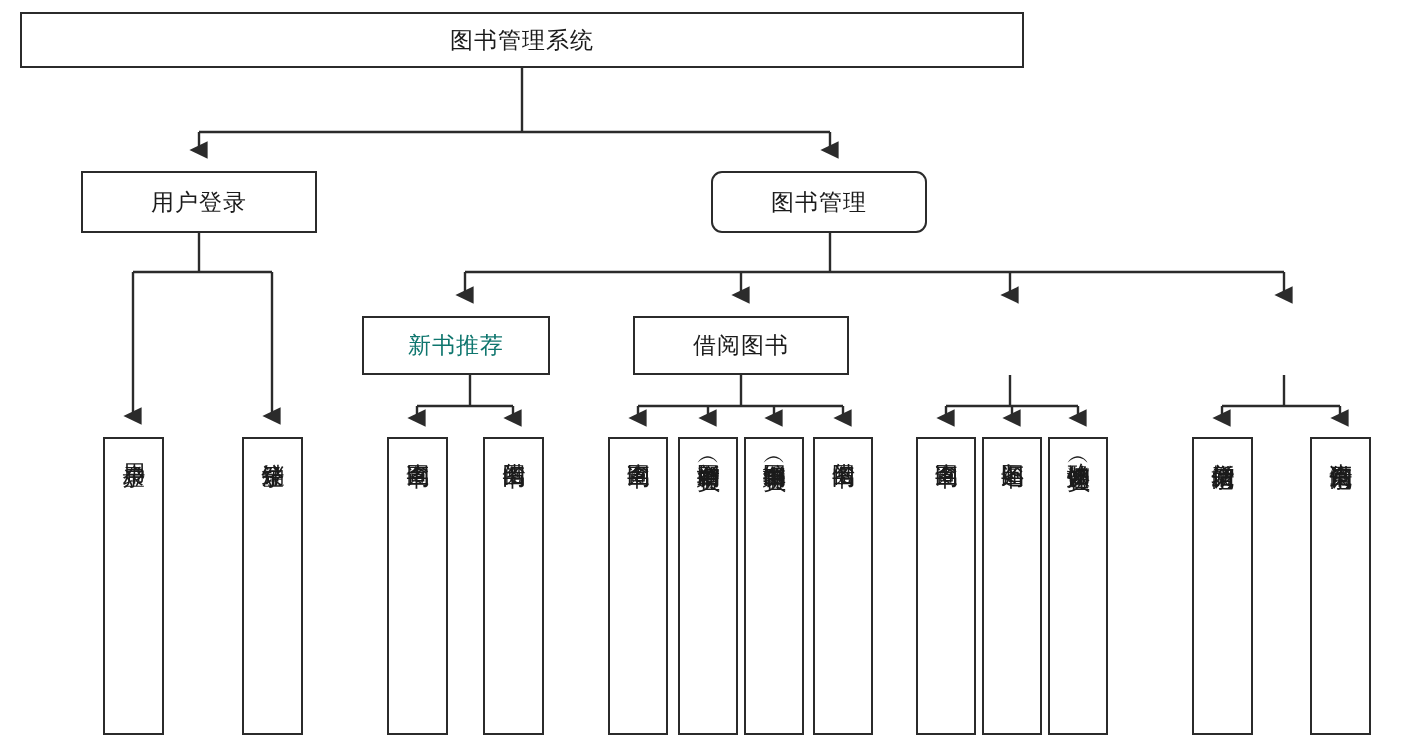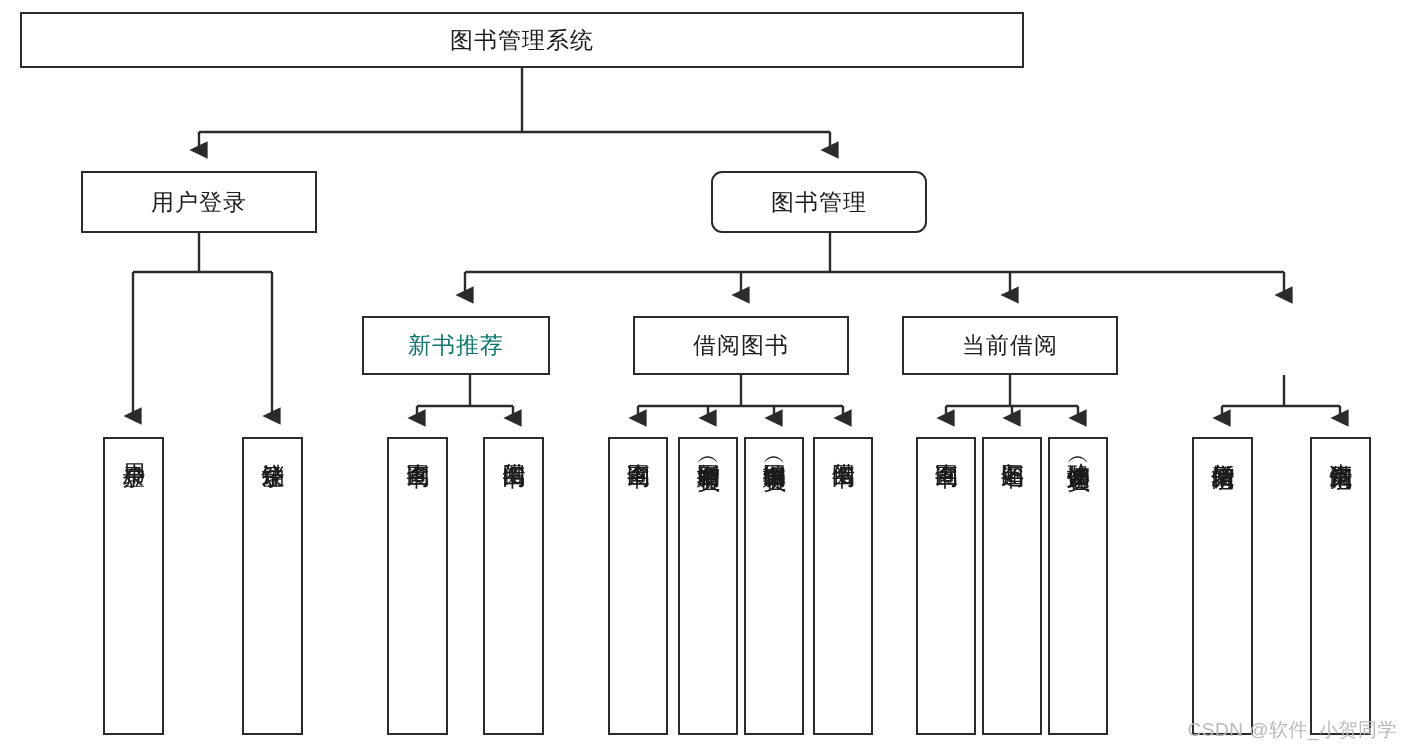--- a/index.html
+++ b/index.html
@@ -137,23 +137,20 @@
   <div class="node h" style="left: 711px; top: 171px; width: 216px; height: 62px; border-color: rgb(43, 43, 43); background: rgb(255, 255, 255); color: rgb(27, 27, 27); border-radius: 11px;">
     <span class="htext">图书管理</span>
   </div>
 
   <div class="node h" style="left: 362px; top: 316px; width: 188px; height: 59px; border-color: rgb(43, 43, 43); background: rgb(255, 255, 255); color: #0f766e;">
     <span class="htext">新书推荐</span>
   </div>
   <div class="node h" style="left: 633px; top: 316px; width: 216px; height: 59px; border-color: rgb(43, 43, 43); background: rgb(255, 255, 255); color: rgb(27, 27, 27);">
     <span class="htext">借阅图书</span>
   </div>
-  <div class="node h" style="left: 902px; top: 316px; width: 216px; height: 59px; border-color: rgb(43, 43, 43); background: rgb(255, 255, 255); color: rgb(27, 27, 27);">
-    <span class="htext">当前借阅</span>
-  </div>
 
   <div class="node v" style="left: 103px; top: 437px; width: 61px; height: 298px; border-color: rgb(43, 43, 43); background: rgb(255, 255, 255); color: rgb(27, 27, 27);">
     <span class="vtext">用户登录</span>
   </div>
   <div class="node v" style="left: 242px; top: 437px; width: 61px; height: 298px; border-color: rgb(43, 43, 43); background: rgb(255, 255, 255); color: rgb(27, 27, 27);">
     <span class="vtext">注销登录</span>
   </div>
   <div class="node v" style="left: 387px; top: 437px; width: 61px; height: 298px; border-color: rgb(43, 43, 43); background: rgb(255, 255, 255); color: rgb(27, 27, 27);">
     <span class="vtext">查询图书</span>
   </div>
@@ -181,15 +178,14 @@
   <div class="node v" style="left: 1048px; top: 437px; width: 60px; height: 298px; border-color: rgb(43, 43, 43); background: rgb(255, 255, 255); color: rgb(27, 27, 27);">
     <span class="vtext">确认归还（管理员）</span>
   </div>
   <div class="node v" style="left: 1192px; top: 437px; width: 61px; height: 298px; border-color: rgb(43, 43, 43); background: rgb(255, 255, 255); color: rgb(27, 27, 27);">
     <span class="vtext">新增借阅记录</span>
   </div>
   <div class="node v" style="left: 1310px; top: 437px; width: 61px; height: 298px; border-color: rgb(43, 43, 43); background: rgb(255, 255, 255); color: rgb(27, 27, 27);">
     <span class="vtext">查询借阅记录</span>
   </div>
 
-  <div id="watermark" style="color: rgb(185, 185, 185);">CSDN @软件_小贺同学</div>
 
 </div>
 
 </body></html>

